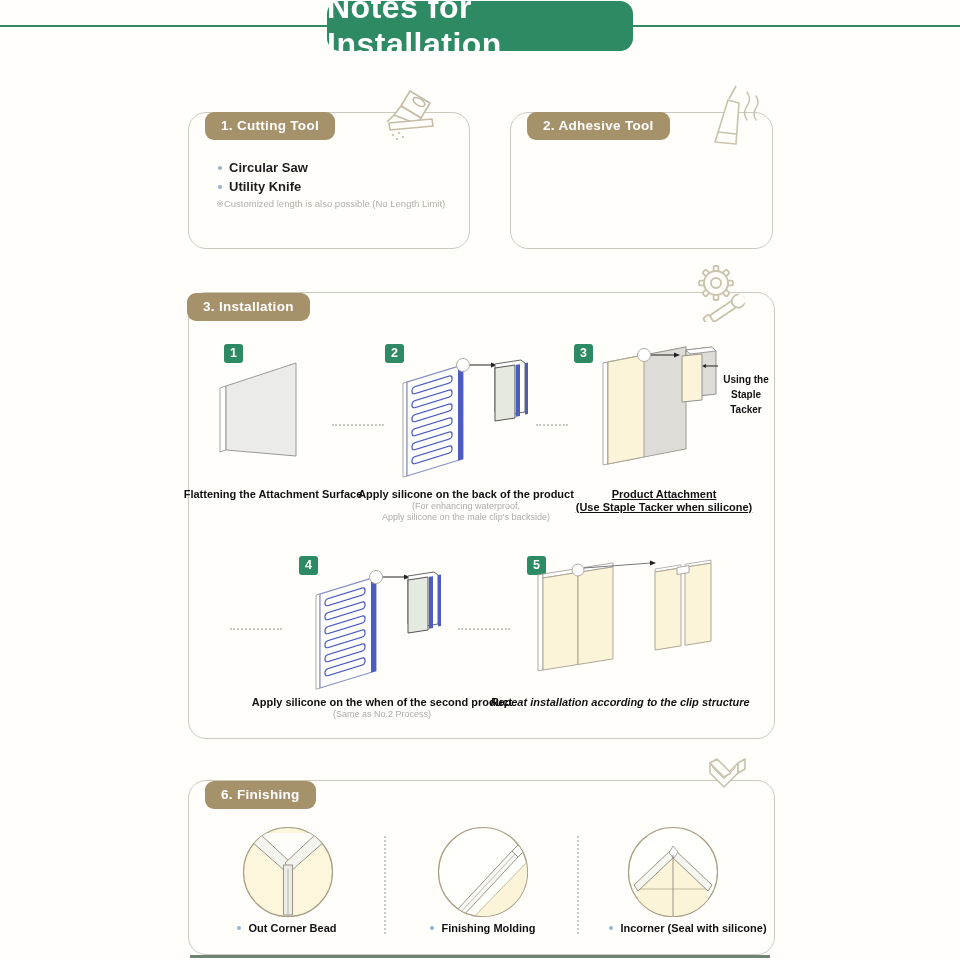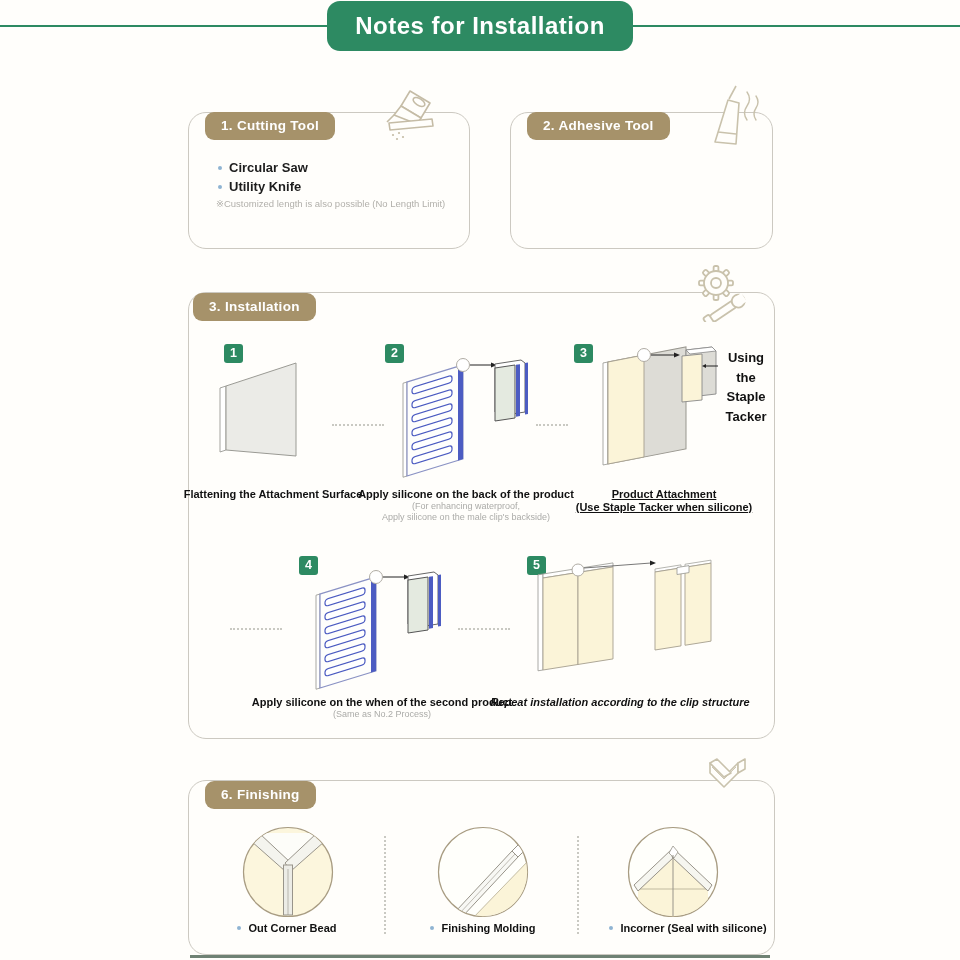--- a/index.html
+++ b/index.html
@@ -11,38 +11,38 @@
     color:#1c1c1c;
   }
   
   .hline { position:absolute; height:2px; background:#2d8a62; top:25px; }
   .hline.left { left:0; width:330px; }
   .hline.right { left:630px; width:330px; }
   .title-box {
     position:absolute; left:327px; top:1px; width:306px; height:50px;
     background:#2d8a62; border-radius:13px;
     display:flex; align-items:center; justify-content:center;
-    color:#ffffff; font-size:24px; font-weight:bold; letter-spacing:0.5px;
+    color:#ffffff; font-size:32px; font-weight:bold; letter-spacing:0.5px;
   }
   
   .sec-box {
     position:absolute; border:1.5px solid #ccc9c1; border-radius:18px;
     background:transparent;
   }
   .sec-label {
     position:absolute; height:28px; line-height:28px; padding:0 16px;
     background:#a6926a; color:#ffffff; border-radius:9px;
     font-size:13.5px; font-weight:bold; letter-spacing:0.3px; white-space:nowrap;
   }
   #box-cutting   { left:188px; top:112px; width:282px; height:137px; }
   #label-cutting { left:205px; top:112px; }
   #box-adhesive  { left:510px; top:112px; width:263px; height:137px; }
   #label-adhesive{ left:527px; top:112px; }
   #box-install   { left:188px; top:292px; width:587px; height:447px; }
-  #label-install { left:193px; top:293px; }
+  #label-install { left:187px; top:293px; }
   #box-finish    { left:188px; top:780px; width:587px; height:175px; }
   #label-finish  { left:205px; top:781px; }
   
   .tool-list { position:absolute; list-style:none; }
   #list-cutting  { left:218px; top:159px; }
   #list-adhesive { left:537px; top:159px; }
   .tool-list li { font-size:13px; font-weight:bold; color:#1d1d1d; line-height:18.5px; white-space:nowrap; }
   .dot { display:inline-block; width:4px; height:4px; border-radius:50%; background:#8fb4d2; margin-right:7px; vertical-align:2px; }
   .note-text { position:absolute; left:216px; top:198px; font-size:9.5px; color:#b2b0ab; white-space:nowrap; }
   
@@ -68,22 +68,22 @@
   #dh3 { left:230px; top:628px; width:52px; }
   #dh4 { left:458px; top:628px; width:52px; }
   .cap { position:absolute; text-align:center; font-size:11px; font-weight:bold; color:#111; line-height:1.2; }
   .cap .sub { font-size:9px; font-weight:normal; color:#ababa8; line-height:1.25; display:block; }
   #cap1 { left:173px; top:488px; width:200px; }
   #cap2 { left:350px; top:488px; width:232px; }
   #cap3 { left:553px; top:488px; width:222px;text-decoration:underline; }
   #cap4 { left:247px; top:696px; width:270px; }
   #cap5 { left:485px; top:696px; width:270px;font-style:italic; }
   .annotation {
-    position:absolute; left:720px; top:348px; width:52px;
-    font-size:13px; font-weight:bold; color:#111; text-align:center; line-height:1.5;
+    position:absolute; left:720px; top:372px; width:52px;
+    font-size:10px; font-weight:bold; color:#111; text-align:center; line-height:1.5;
   }
   
   .fin-circle { position:absolute; top:825px; }
   #fin1 { left:241px; } #fin2 { left:436px; } #fin3 { left:626px; }
   .dotted-v { position:absolute; width:0; border-left:2px dotted #c9c9c2; top:836px; height:98px; }
   #dv1 { left:384px; } #dv2 { left:577px; }
   .fin-cap { position:absolute; top:922px; text-align:center; font-size:11px; font-weight:bold; color:#111; white-space:nowrap; }
   #fcap1 { left:212px; width:150px; }
   #fcap2 { left:408px; width:150px; }
   #fcap3 { left:598px; width:180px; }

